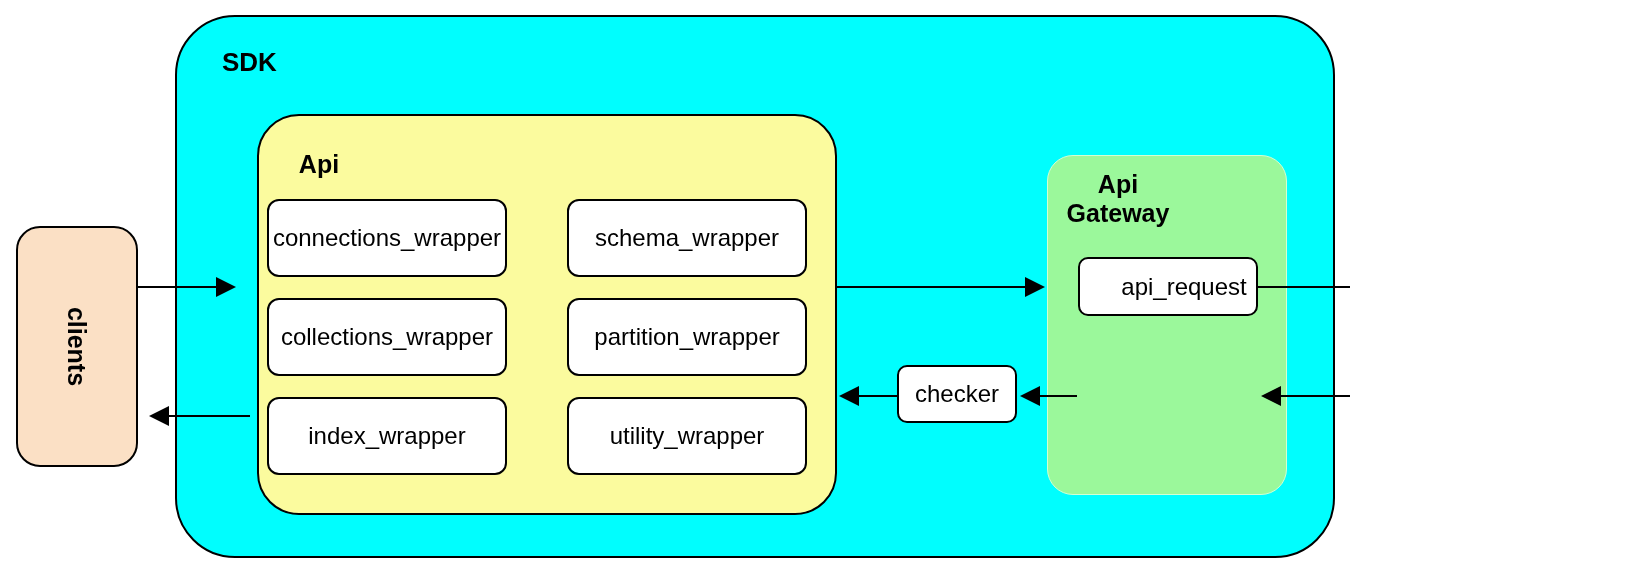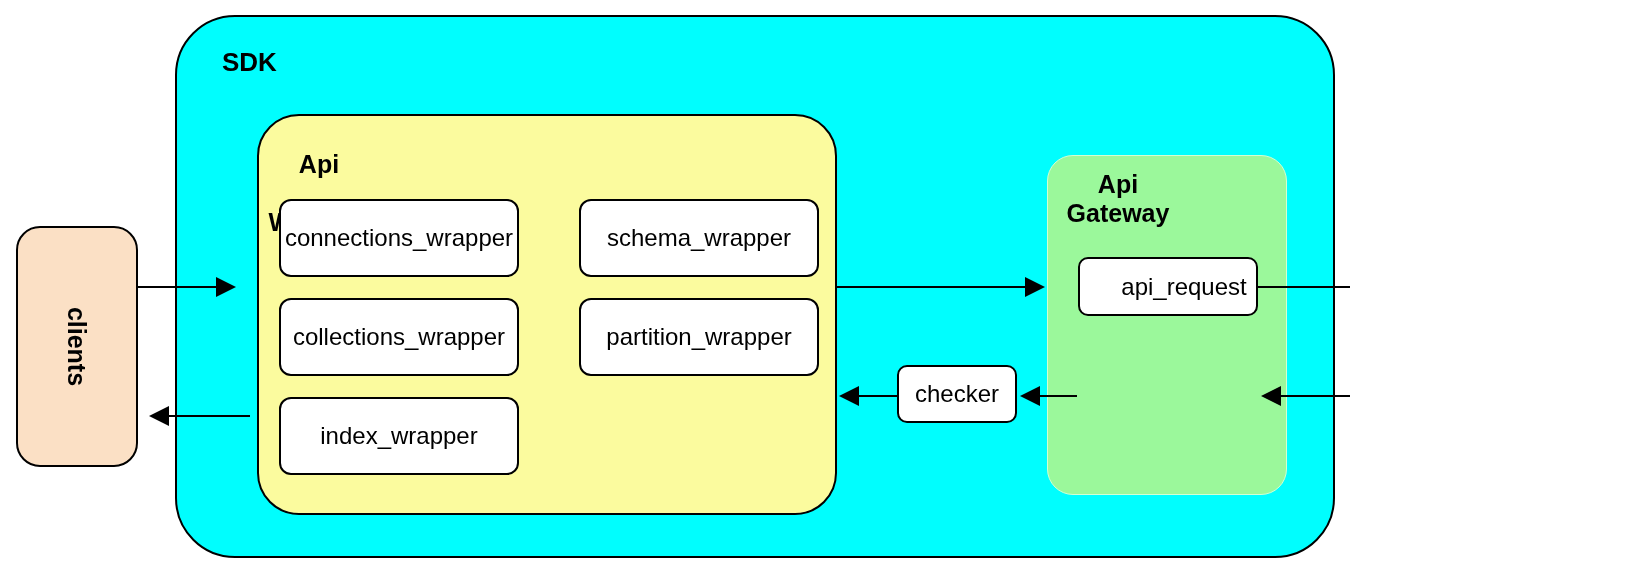--- a/index.html
+++ b/index.html
@@ -61,21 +61,21 @@
     border: 2px solid var(--border);
     border-radius: 42px;
   }
   .api-wrapper-label {
     position: absolute; left: 2px; top: 5px; width: 116px;
     text-align: center;
     font-weight: bold; font-size: 25px; line-height: 29px;
     white-space: pre-line;
   }
   .wrapper-grid {
-    position: absolute; left: 20px; top: 83px;
+    position: absolute; left: 8px; top: 83px;
     display: grid;
     grid-template-columns: 240px 240px;
     grid-template-rows: 78px 78px 78px;
     column-gap: 60px;
     row-gap: 21px;
   }
   .white-box {
     background: var(--box-fill);
     border: 2px solid var(--border);
     border-radius: 12px;
@@ -148,20 +148,23 @@
         <span>schema_wrapper</span>
       </div>
       <div class="white-box">
         <span>collections_wrapper</span>
       </div>
       <div class="white-box">
         <span>partition_wrapper</span>
       </div>
       <div class="white-box">
         <span>index_wrapper</span>
+      </div>
+      <div class="white-box">
+        <span>utility_wrapper</span>
       </div>
     </div>
   </div>
 
   <div class="node white-box checker">
     <span>checker</span>
   </div>
 
   <div class="node api-gateway">
     <div class="api-gateway-label">

